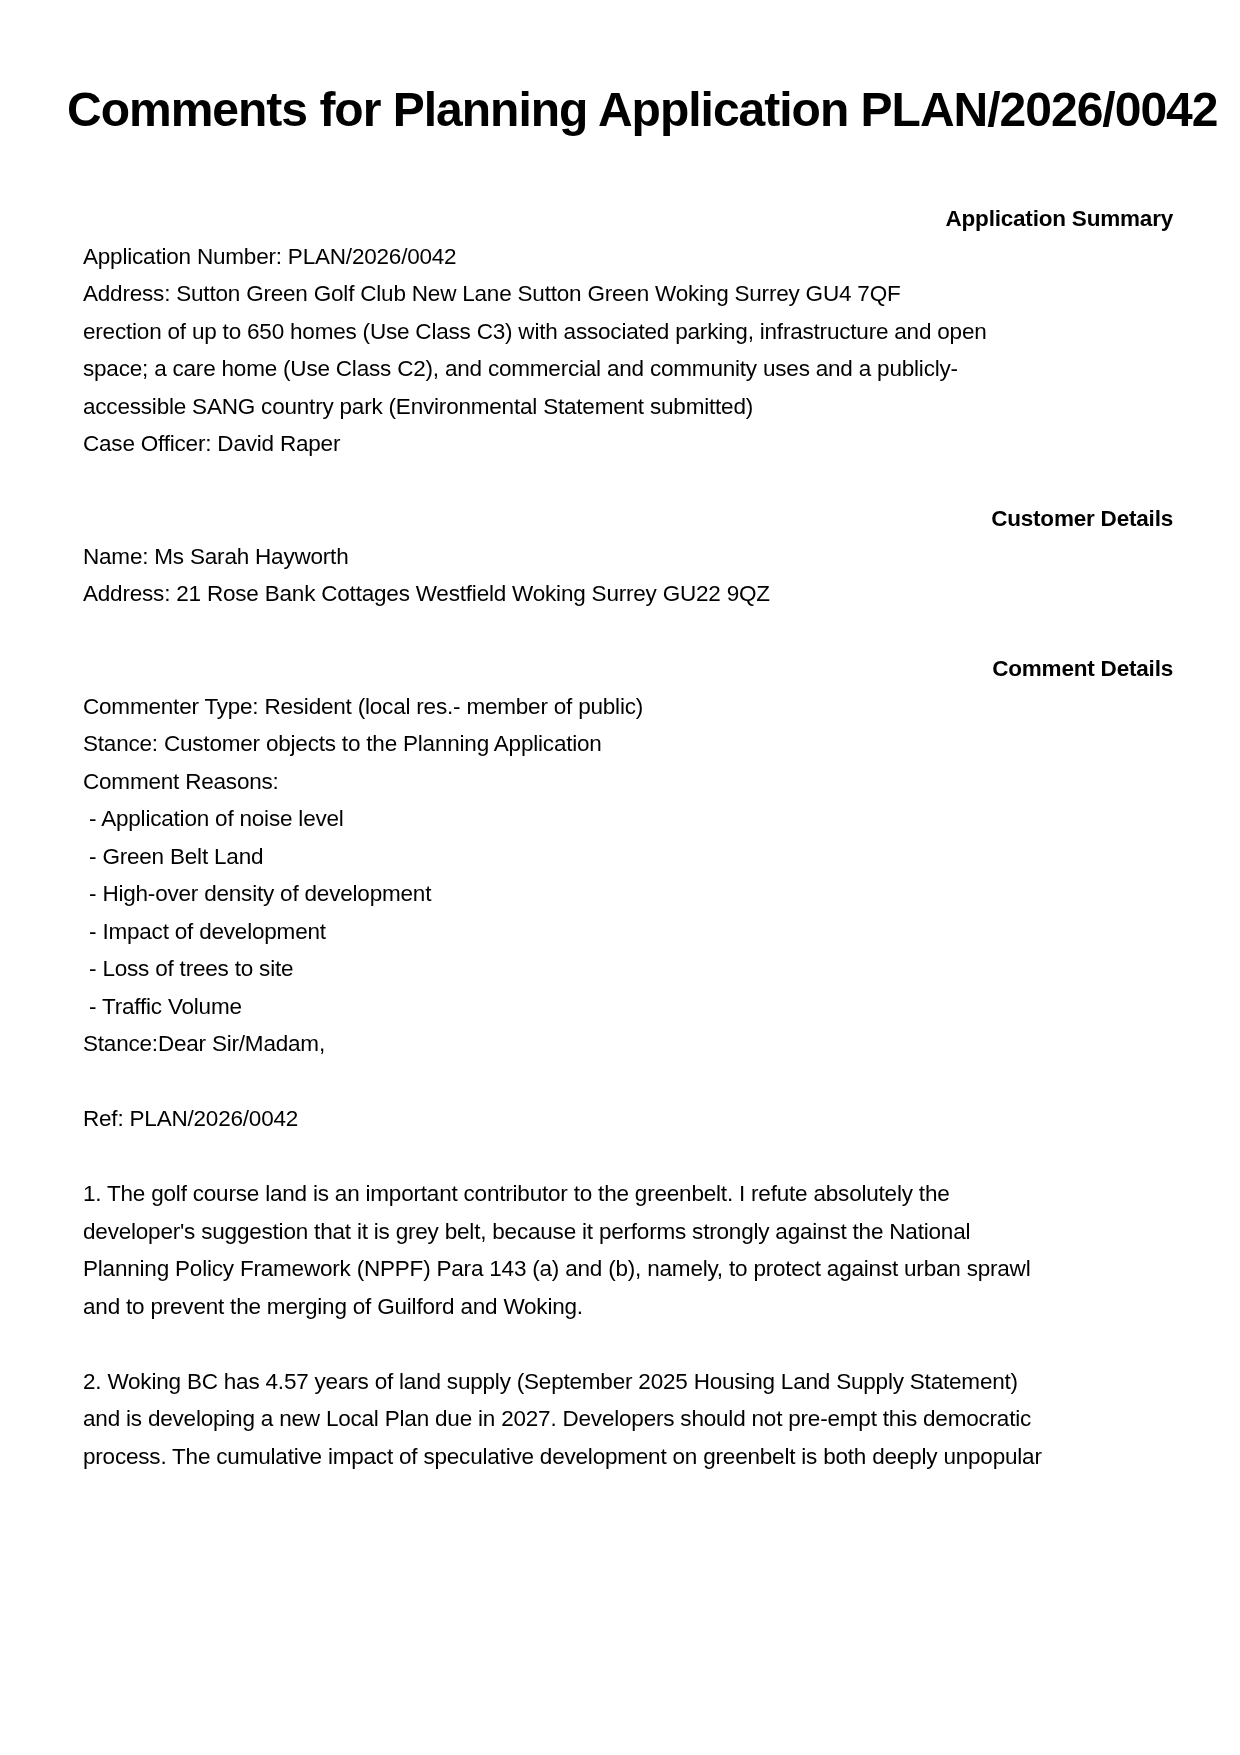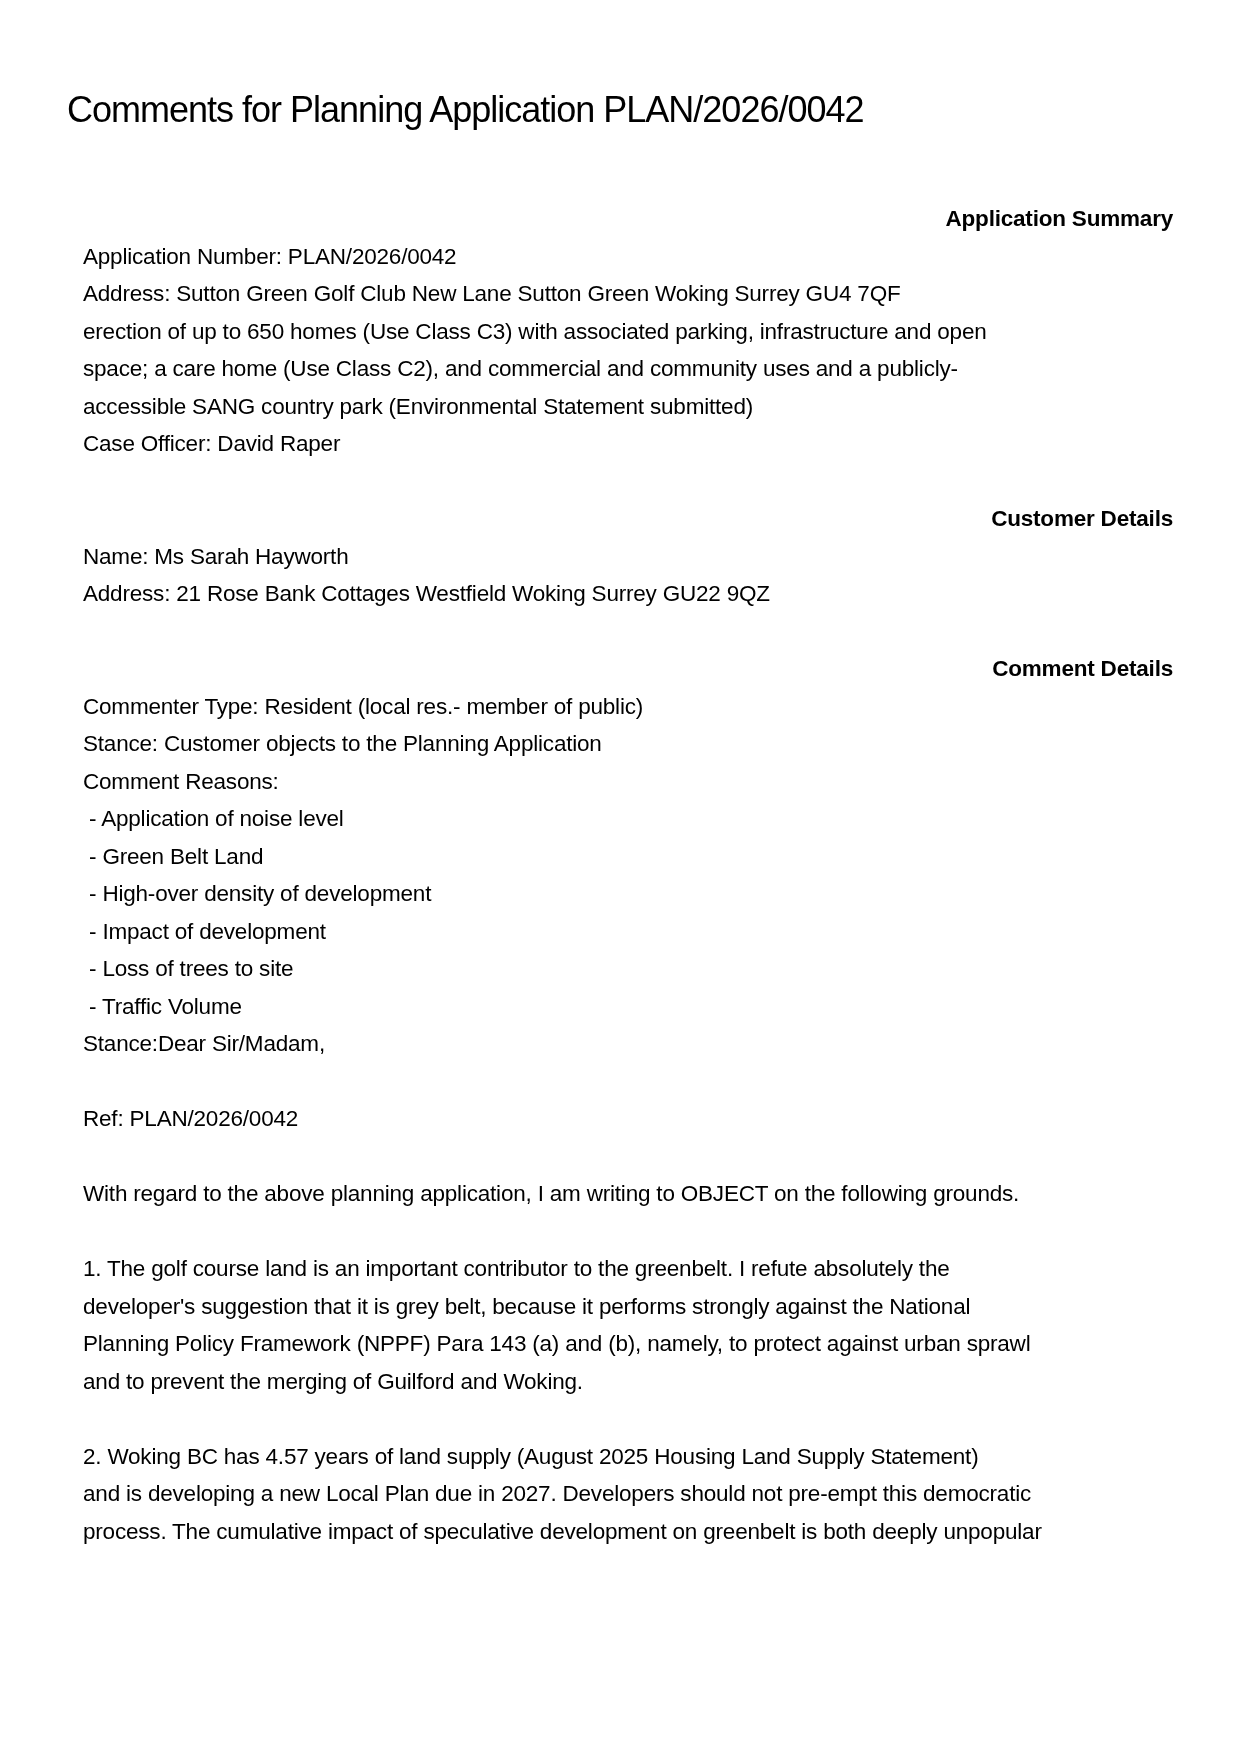--- a/index.html
+++ b/index.html
@@ -15,23 +15,23 @@
     overflow: hidden;
   }
   .page {
     box-sizing: border-box;
     width: 1240px;
     height: 1755px;
     padding: 88px 67px 0 67px;
   }
   .doc-title {
     margin: 0 0 69px 0;
-    font-size: 36px;
+    font-size: 48px;
     line-height: 43px;
-    font-weight: normal;
+    font-weight: bold;
     text-align: left;
     letter-spacing: -1px;
     white-space: nowrap;
   }
   .section { margin: 0; }
   .section + .section { margin-top: 37.5px; }
   .section-heading {
     font-size: 22.5px;
     line-height: 37.5px;
     font-weight: bold;
@@ -83,30 +83,27 @@
         <div class="line"> - Traffic Volume</div>
         <div class="line">Stance:Dear Sir/Madam,</div>
       </section>
 </div>
 
   <div id="paragraphs">
   <div class="paragraph">
         <div class="line">Ref: PLAN/2026/0042</div>
       </div>
 
-  <div class="paragraph">
-        <div class="line">With regard to the above planning application, I am writing to OBJECT on the following grounds.</div>
-      </div>
 
   <div class="paragraph">
         <div class="line">1. The golf course land is an important contributor to the greenbelt. I refute absolutely the</div>
         <div class="line">developer's suggestion that it is grey belt, because it performs strongly against the National</div>
         <div class="line">Planning Policy Framework (NPPF) Para 143 (a) and (b), namely, to protect against urban sprawl</div>
         <div class="line">and to prevent the merging of Guilford and Woking.</div>
       </div>
 
   <div class="paragraph">
-        <div class="line">2. Woking BC has 4.57 years of land supply (August 2025 Housing Land Supply Statement)</div>
+        <div class="line">2. Woking BC has 4.57 years of land supply (September 2025 Housing Land Supply Statement)</div>
         <div class="line">and is developing a new Local Plan due in 2027. Developers should not pre-empt this democratic</div>
         <div class="line">process. The cumulative impact of speculative development on greenbelt is both deeply unpopular</div>
       </div>
 </div>
 </div>
 
 </body></html>

